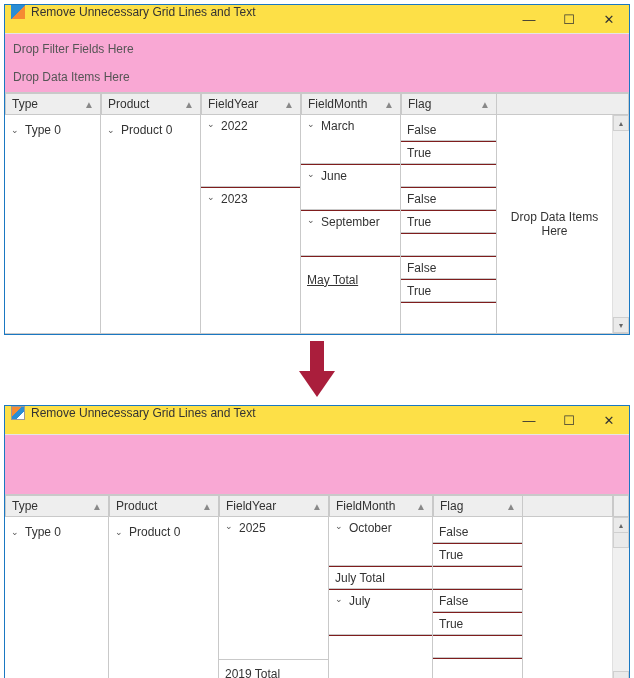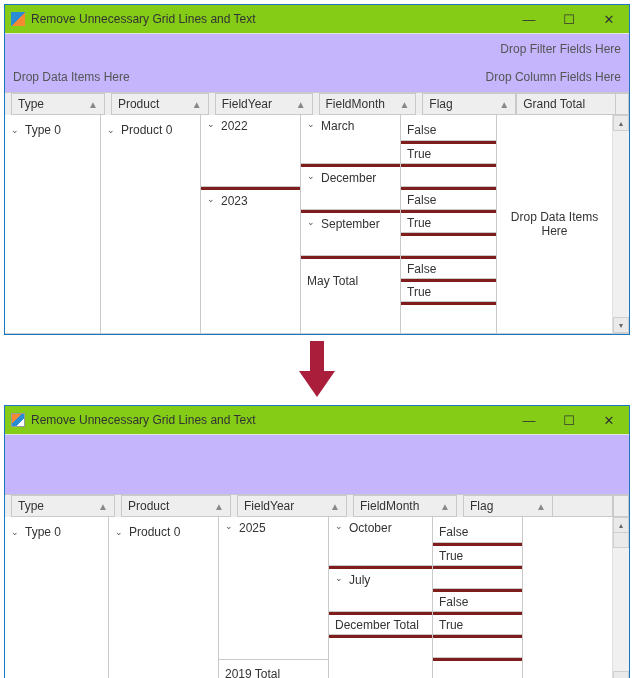--- a/index.html
+++ b/index.html
@@ -13,23 +13,22 @@
     box-sizing: border-box;
   }
   .window {
     border: 1px solid #1a78c2;
     background: #fff;
     box-sizing: border-box;
   }
   .titlebar {
     height: 28px;
     display: flex;
-    align-items: center;
     padding: 0 0 0 6px;
-    background: #84cc16;
+    background: #fde047;
     border-bottom: 1px solid #e5e5e5;
   }
   .titlebar .icon {
     width: 14px;
     height: 14px;
     margin-right: 6px;
     display: inline-block;
   }
   .ticon-a { background: linear-gradient(135deg,#2a8dd4 50%,#f58a33 50%); }
   .ticon-b { background: linear-gradient(135deg,#f58a33 40%,#2a8dd4 40% 70%,#fff 70%); border:1px solid #999; box-sizing:border-box; }
@@ -38,27 +37,26 @@
   .titlebar .wbtn {
     width: 40px;
     height: 28px;
     display: flex;
     align-items: center;
     justify-content: center;
     font-size: 13px;
     color: #333;
   }
   .fields-area {
-    background: #c4b5fd;
+    background: #f9a8d4;
     padding: 8px;
     color: #555;
     border-bottom: 1px solid #c9c9c9;
     min-height: 50px;
     box-sizing: border-box;
-    text-align: right;
   }
   .fields-area.empty { height: 60px; }
   .fields-row2 {
     display:flex;
     justify-content: space-between;
     margin-top: 14px;
   }
   .headers {
     display: flex;
     background: #eee;
@@ -67,42 +65,42 @@
     border: 1px solid #c9c9c9;
     background: #eee;
     height: 22px;
     display: flex;
     align-items: center;
     padding: 0 6px;
     box-sizing: border-box;
     color: #333;
     gap:4px;
   }
-  .hcell.sm { justify-content: space-between; margin-left: 6px; }
+  .hcell.sm { justify-content: space-between; }
   .sort {
     margin-left: auto;
     color: #888;
     font-size: 10px;
   }
   .grid-area {
     display: flex;
     min-height: 195px;
     position: relative;
   }
   .col {
     border-right: 1px solid #c9c9c9;
     border-bottom: 1px solid #c9c9c9;
     box-sizing: border-box;
   }
   .rowcell {
     height: 23px;
     display: flex;
     align-items: center;
     padding: 0 6px;
-    border-top: 3px solid #7f1d1d;
+    border-top: 1px solid #7f1d1d;
     box-sizing: border-box;
     gap: 4px;
     color: #333;
   }
   .rowcell.first { border-top: none; padding-top:4px; height:26px;}
   .rowcell.drop { border-bottom:1px solid #c9c9c9; }
   .chev {
     display:inline-block;
     font-size: 9px;
     color:#555;
@@ -171,21 +169,20 @@
       <div class="wbtn">—</div>
       <div class="wbtn">☐</div>
       <div class="wbtn">✕</div>
     </div>
   </div>
 
   <div class="fields-area">
     <div>Drop Filter Fields Here</div>
     <div class="fields-row2">
       <span>Drop Data Items Here</span>
-      <span>Drop Column Fields Here</span>
     </div>
   </div>
 
   <div class="headers">
     <div class="hcell sm w-type">
         <span>Type</span>
         <span class="sort">▲</span>
       </div>
     <div class="hcell sm w-prod">
         <span>Product</span>
@@ -196,23 +193,20 @@
         <span class="sort">▲</span>
       </div>
     <div class="hcell sm w-month">
         <span>FieldMonth</span>
         <span class="sort">▲</span>
       </div>
     <div class="hcell sm w-flag">
         <span>Flag</span>
         <span class="sort">▲</span>
       </div>
-    <div class="hcell w-gt">
-        <span>Grand Total</span>
-      </div>
     <div class="hcell" style="flex:1;border-left:none;"></div>
   </div>
 
   <div class="grid-area">
     <div class="col w-type">
       <div class="rowcell first">
           <span class="chev">⌄</span>
           <span>Type 0</span>
         </div>
     </div>
@@ -232,27 +226,27 @@
           <span>2023</span>
         </div>
     </div>
     <div class="col w-month">
       <div class="rowcell first drop" style="height:49px;align-items:flex-start;">
           <span class="chev">⌄</span>
           <span>March</span>
         </div>
       <div class="rowcell drop" style="height:46px;align-items:flex-start;padding-top:4px;">
           <span class="chev">⌄</span>
-          <span>December</span>
+          <span>June</span>
         </div>
       <div class="rowcell drop" style="height:46px;align-items:flex-start;padding-top:4px;">
           <span class="chev">⌄</span>
           <span>September</span>
         </div>
-      <div class="rowcell" style="height:46px;">
+      <div class="rowcell" style="height:46px;text-decoration:underline;">
           <span>May Total</span>
         </div>
     </div>
     <div class="col w-flag">
       <div class="rowcell first drop">
           <span>False</span>
         </div>
       <div class="rowcell drop">
           <span>True</span>
         </div>
@@ -347,26 +341,26 @@
         </div>
       <div class="rowcell bottom-row-total" style="height:28px;">
           <span>2019 Total</span>
         </div>
     </div>
     <div class="col w-month2">
       <div class="rowcell first drop" style="height:49px;align-items:flex-start;">
           <span class="chev">⌄</span>
           <span>October</span>
         </div>
+      <div class="rowcell drop">
+          <span>July Total</span>
+        </div>
       <div class="rowcell drop" style="height:46px;align-items:flex-start;padding-top:4px;">
           <span class="chev">⌄</span>
           <span>July</span>
-        </div>
-      <div class="rowcell drop">
-          <span>December Total</span>
         </div>
       <div class="rowcell" style="height:29px;"></div>
     </div>
     <div class="col w-flag2 last-data">
       <div class="rowcell first drop">
           <span>False</span>
         </div>
       <div class="rowcell drop">
           <span>True</span>
         </div>

